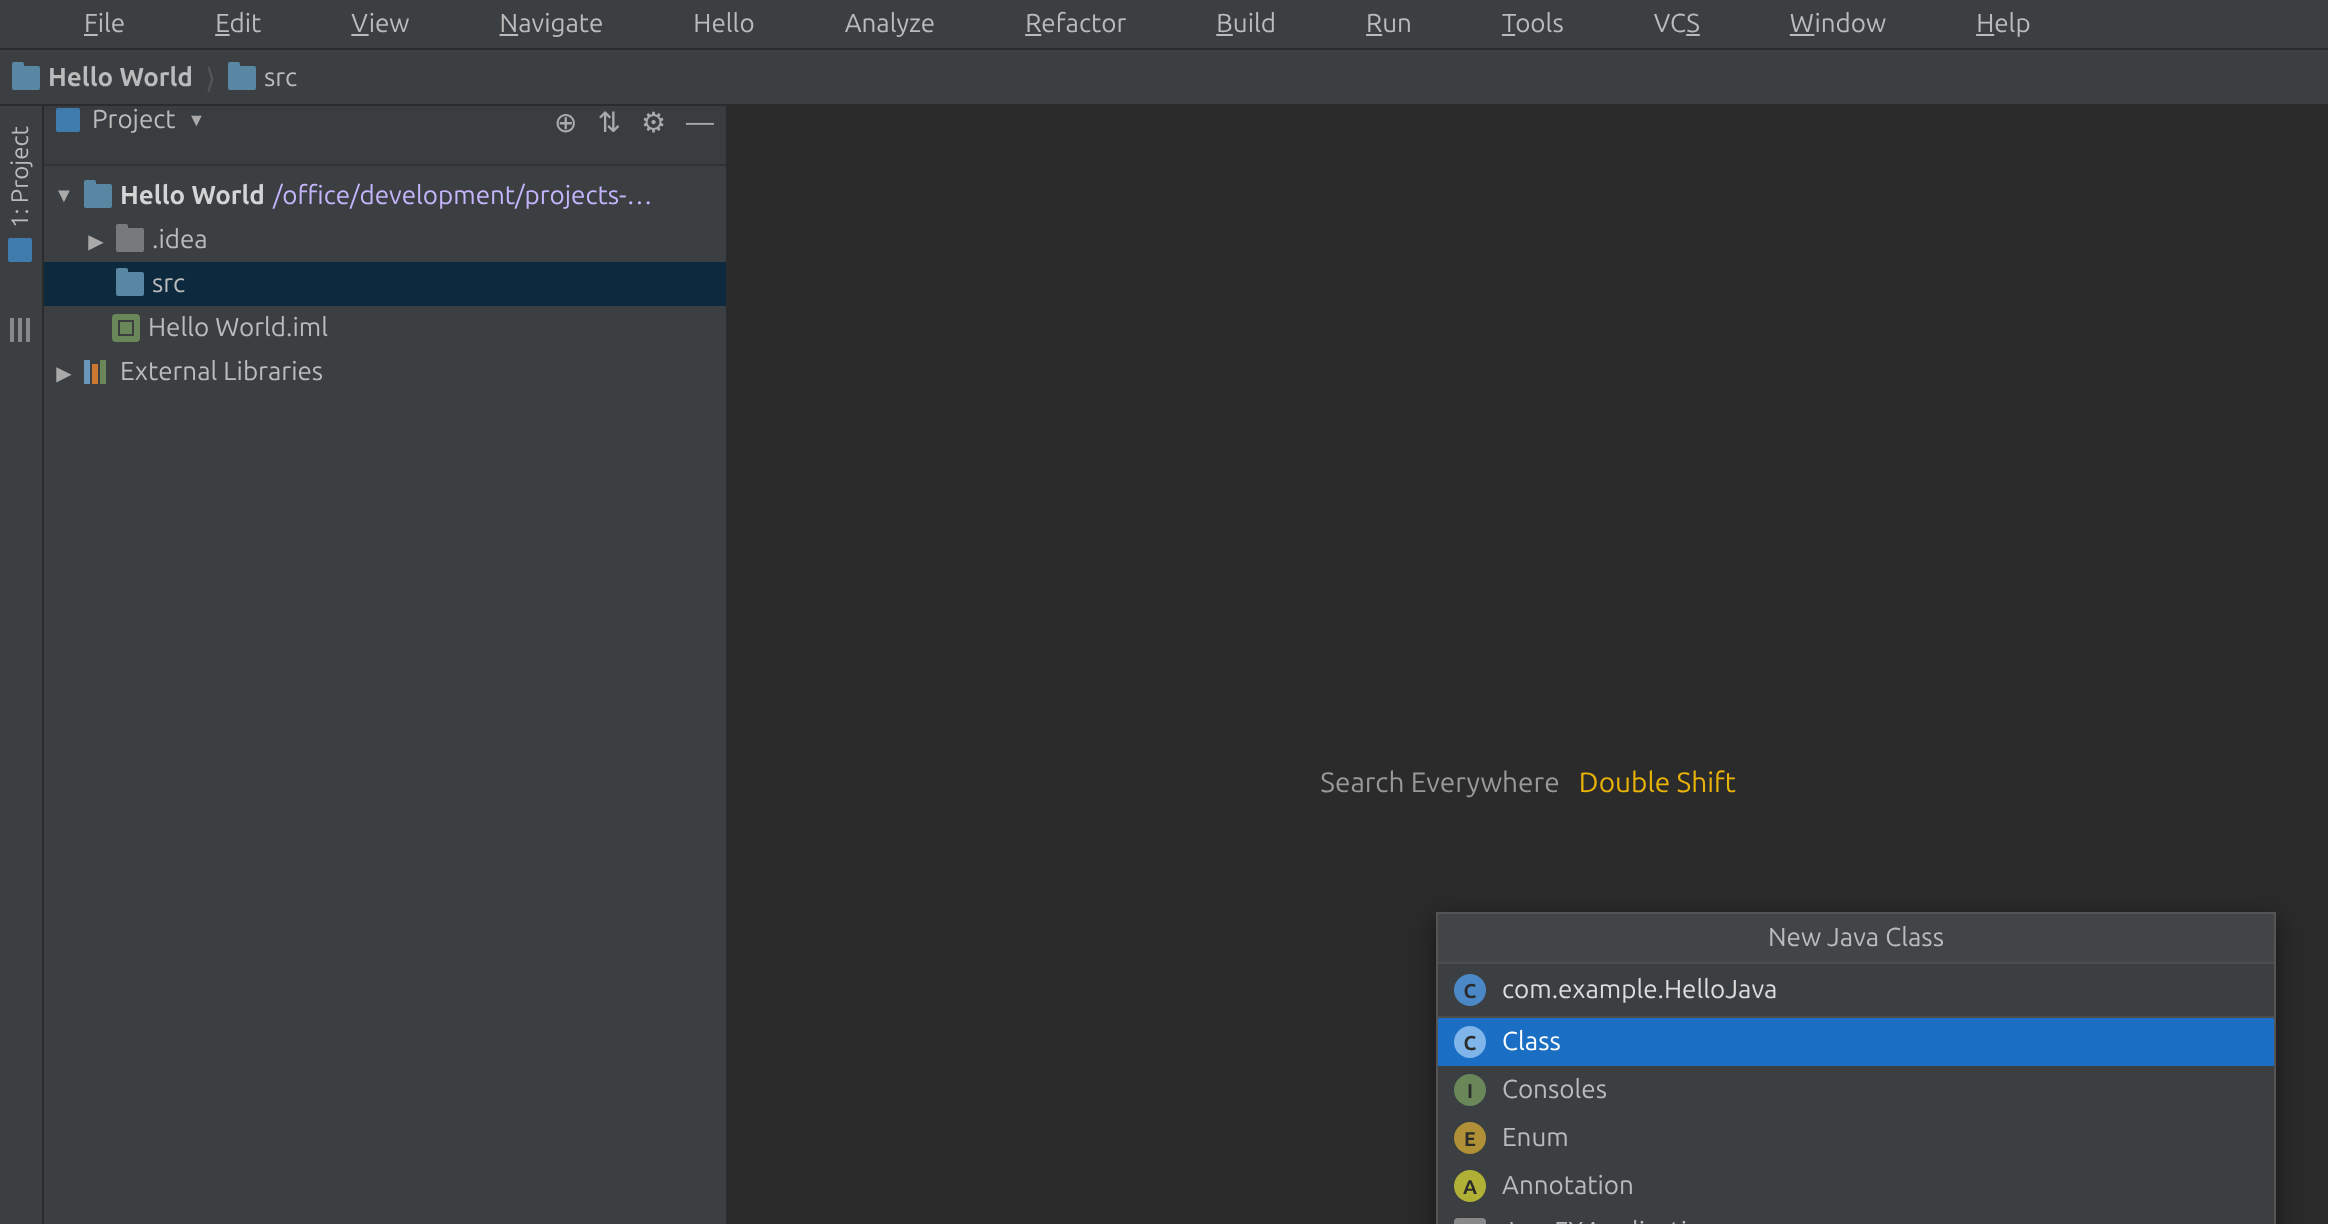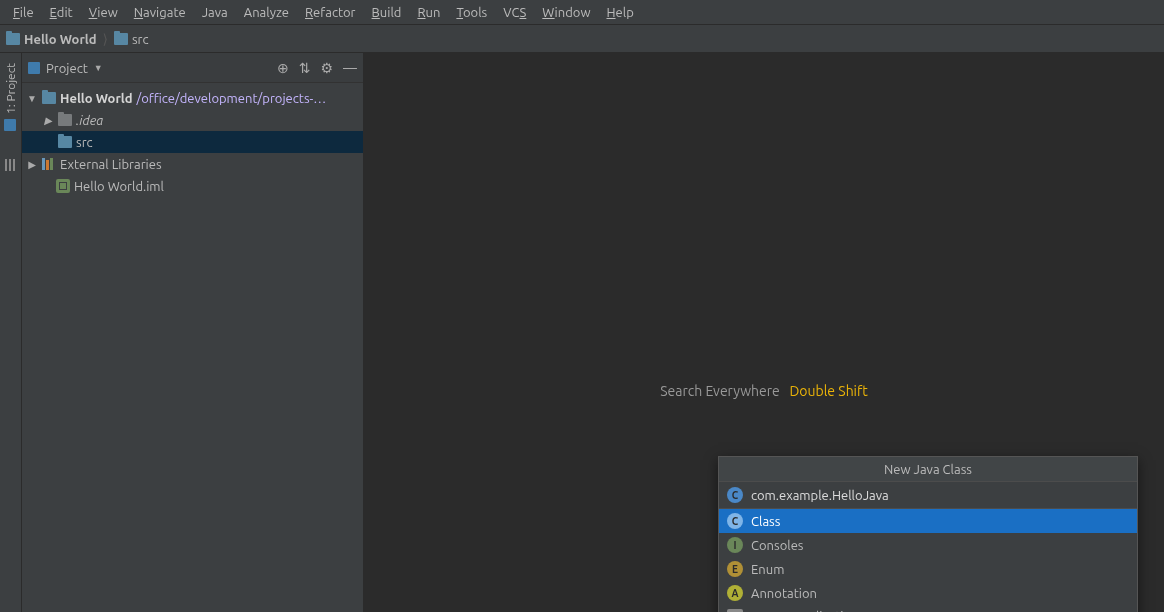--- a/index.html
+++ b/index.html
@@ -1,39 +1,39 @@
 <!DOCTYPE html>
 <html><head>
 <meta charset="utf-8">
 <style>
 * { margin: 0; padding: 0; box-sizing: border-box; font-family: "Segoe UI", "Ubuntu", sans-serif; }
 body { background: #2b2b2b; color: #bbbbbb; width: 1164px; height: 612px; overflow: hidden; font-size: 13px; }
 
 .menubar { background: #3c3f41; border-bottom: 1px solid #2b2b2b; height: 25px; display: flex; align-items: center; padding-left: 6px; gap: 2px; }
-.menubar .mitem { padding: 3px 7px; color: #bbbbbb; cursor: pointer; }
+.menubar .mitem { padding: 3px 7px; color: #bbbbbb; cursor: pointer; margin-left: 29px; }
 .menubar .mitem .ul { text-decoration: underline; }
 
 .breadcrumb { background: #3c3f41; height: 28px; display: flex; align-items: center; padding-left: 6px; border-bottom: 1px solid #2b2b2b; gap:4px; }
 .bc-item { display: flex; align-items: center; gap:4px; color:#bbbbbb; }
 .bc-sep { color:#555; margin:0 2px; font-size:14px;}
 .folder-icon { width:14px; height:12px; background:#5787a3; border-radius:1px; position:relative; display:inline-block;}
 .folder-icon::before { content:''; position:absolute; top:-2px; left:0; width:6px; height:3px; background:#5787a3; border-radius:1px 1px 0 0;}
 .folder-icon.grey { background:#777a7c; }
 .folder-icon.grey::before { background:#777a7c; }
 
 .main { display:flex; height: 559px; }
 
 .gutter { width:22px; background:#3c3f41; border-right:1px solid #2b2b2b; display:flex; flex-direction:column; align-items:center; padding-top:8px; gap:20px;}
 .gutter .tab-label { writing-mode: vertical-rl; transform: rotate(180deg); font-size:12px; color:#bbbbbb; display:flex; align-items:center; gap:5px; padding:2px 0;}
 .proj-icon{ width:12px;height:12px;background:#3f7bac;border-radius:1px;display:inline-block;transform:rotate(90deg);}
 .structure-icon{width:12px;height:12px;display:inline-block;}
 .structure-icon::before{content:"";display:block;width:2px;height:12px;background:#888;box-shadow:4px 0 0 #888,8px 0 0 #888;}
 
 .sidebar { width:342px; background:#3c3f41; border-right:1px solid #2b2b2b; display:flex; flex-direction:column;}
-.sb-header { height:30px; background:#3a3d3f; border-bottom:1px solid #323232; display:flex; align-items:center; padding:0 6px; justify-content:space-between;}
+.sb-header { height:30px; background:#3a3d3f; border-bottom:1px solid #323232; display:flex; align-items:flex-start; padding:0 6px; justify-content:space-between;}
 .sb-title { display:flex; align-items:center; gap:6px; color:#bbbbbb; font-size:13px;}
 .sb-title .dd-arrow{ font-size:9px; color:#aaa;}
 .sb-actions { display:flex; gap:10px; align-items:center; color:#aaa; font-size:14px;}
 .sb-actions span{cursor:pointer;}
 
 .tree { padding:4px 0; font-size:13px; color:#bbbbbb;}
 .tree-row { display:flex; align-items:center; height:22px; padding-left:4px; gap:4px; cursor:pointer; white-space:nowrap; overflow:hidden;}
 .tree-row.selected { background:#0d293e; }
 .tree-row .arrow { width:12px; text-align:center; color:#aaa; font-size:10px;}
 .tree-row .arrow.down::before{content:"▼";}
@@ -72,21 +72,21 @@
 
 </style>
 </head>
 <body>
 
 <div class="menubar" id="menubar">
     <span class="mitem"><span class="ul">F</span>ile</span>
     <span class="mitem"><span class="ul">E</span>dit</span>
     <span class="mitem"><span class="ul">V</span>iew</span>
     <span class="mitem"><span class="ul">N</span>avigate</span>
-    <span class="mitem">Java</span>
+    <span class="mitem">Hello</span>
     <span class="mitem">Analyze</span>
     <span class="mitem"><span class="ul">R</span>efactor</span>
     <span class="mitem"><span class="ul">B</span>uild</span>
     <span class="mitem"><span class="ul">R</span>un</span>
     <span class="mitem"><span class="ul">T</span>ools</span>
     <span class="mitem">VC<span class="ul">S</span></span>
     <span class="mitem"><span class="ul">W</span>indow</span>
     <span class="mitem"><span class="ul">H</span>elp</span>
   </div>
 
@@ -128,38 +128,38 @@
       </div>
     </div>
 
     <div class="tree">
       <div class="tree-row">
         <span class="arrow down"></span>
         <span class="folder-icon"></span>
         <span class="bold">Hello World</span>
         <span class="dim">/office/development/projects-…</span>
       </div>
-      <div class="tree-row" style="padding-left:20px;font-style:italic;">
+      <div class="tree-row" style="padding-left:20px;">
         <span class="arrow right"></span>
         <span class="folder-icon grey"></span>
         <span>.idea</span>
       </div>
       <div class="tree-row selected" style="padding-left:20px;">
         <span class="arrow none">▶</span>
         <span class="folder-icon"></span>
         <span>src</span>
       </div>
+      <div class="tree-row" style="padding-left:34px;">
+        <span class="iml-icon"></span>
+        <span>Hello World.iml</span>
+      </div>
       <div class="tree-row">
         <span class="arrow right"></span>
         <span class="lib-icon"><span></span><span></span><span></span></span>
         <span>External Libraries</span>
-      </div>
-      <div class="tree-row" style="padding-left:34px;">
-        <span class="iml-icon"></span>
-        <span>Hello World.iml</span>
       </div>
     </div>
   </div>
 
   <div class="editor">
     <div class="hint">
       <span>Search Everywhere</span>&nbsp;&nbsp;
       <span class="key">Double Shift</span>
     </div>
 

